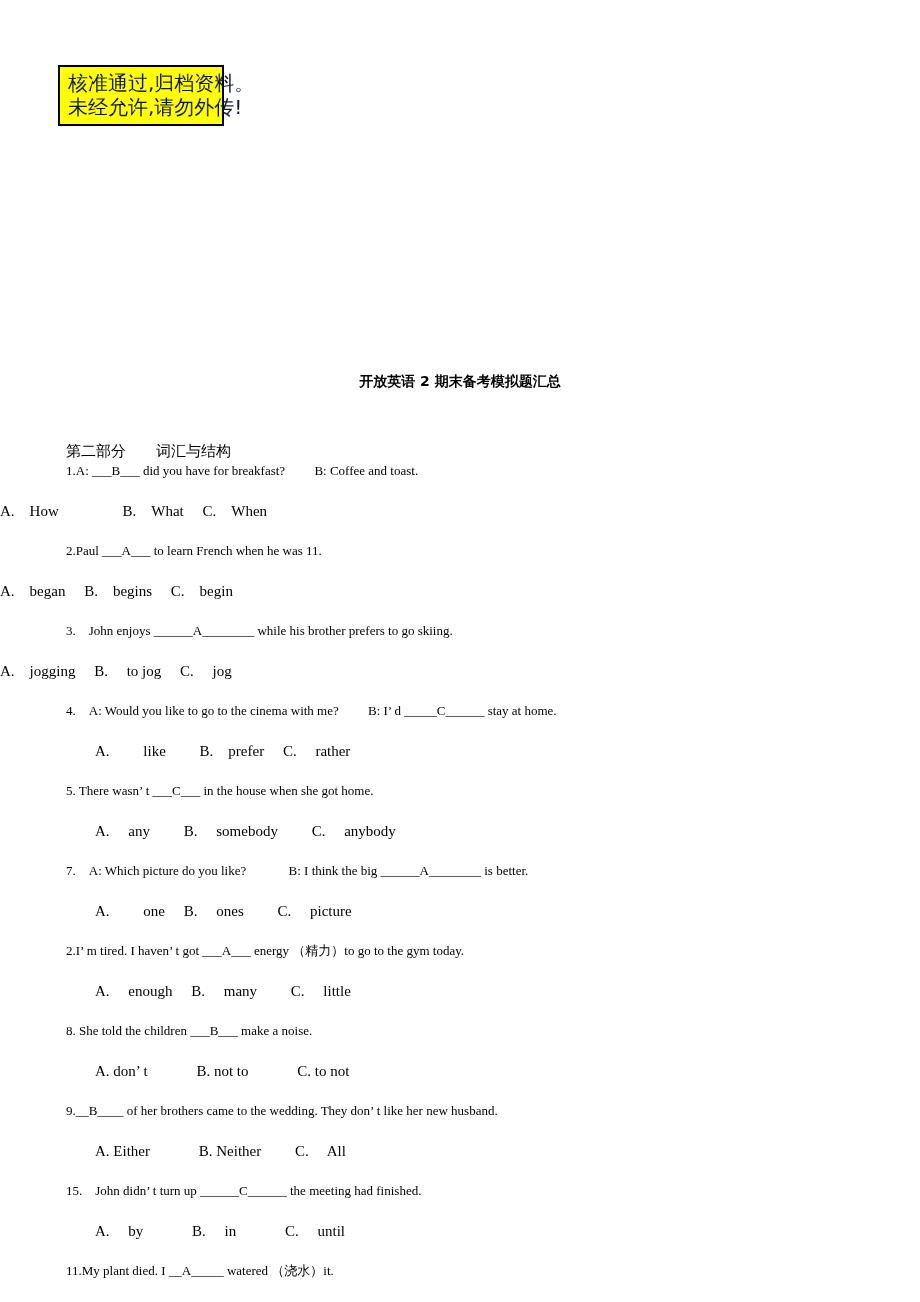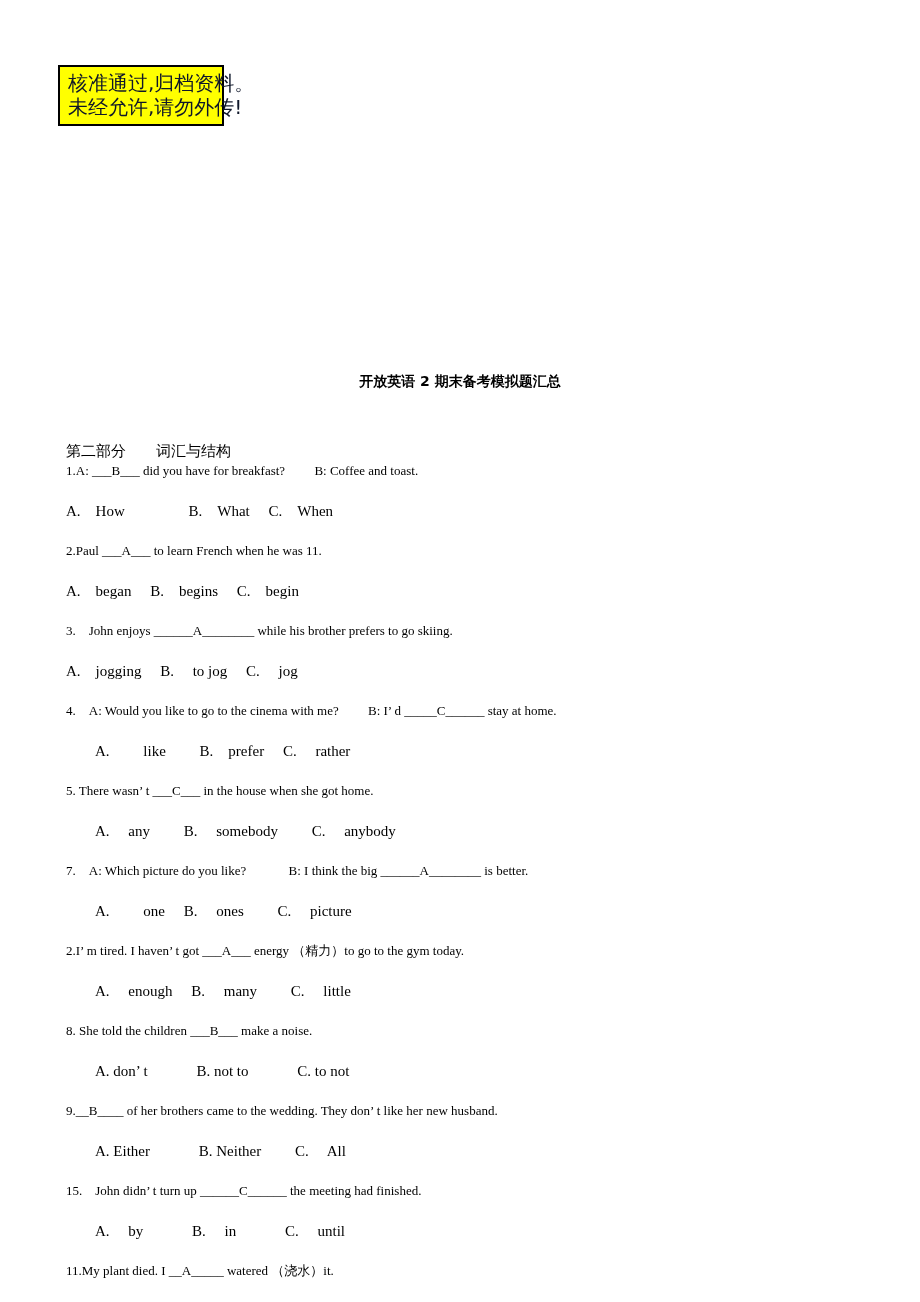--- a/index.html
+++ b/index.html
@@ -84,21 +84,21 @@
     line-height: 40px;
     height: 40px;
     white-space: pre;
   }
   .q-opts {
     font-size: 15px;
     line-height: 40px;
     height: 40px;
     white-space: pre;
   }
-  .q-opts.indent-0 { padding-left: 66px; }
+  .q-opts.indent-0 { }
   .q-opts.indent-1 { padding-left: 95px; }
 </style>
 </head>
 <body>
 
 <div class="stamp">
   <div class="stamp-line">核准通过,归档资料。</div>
   <div class="stamp-line">未经允许,请勿外传!</div>
 </div>
 

